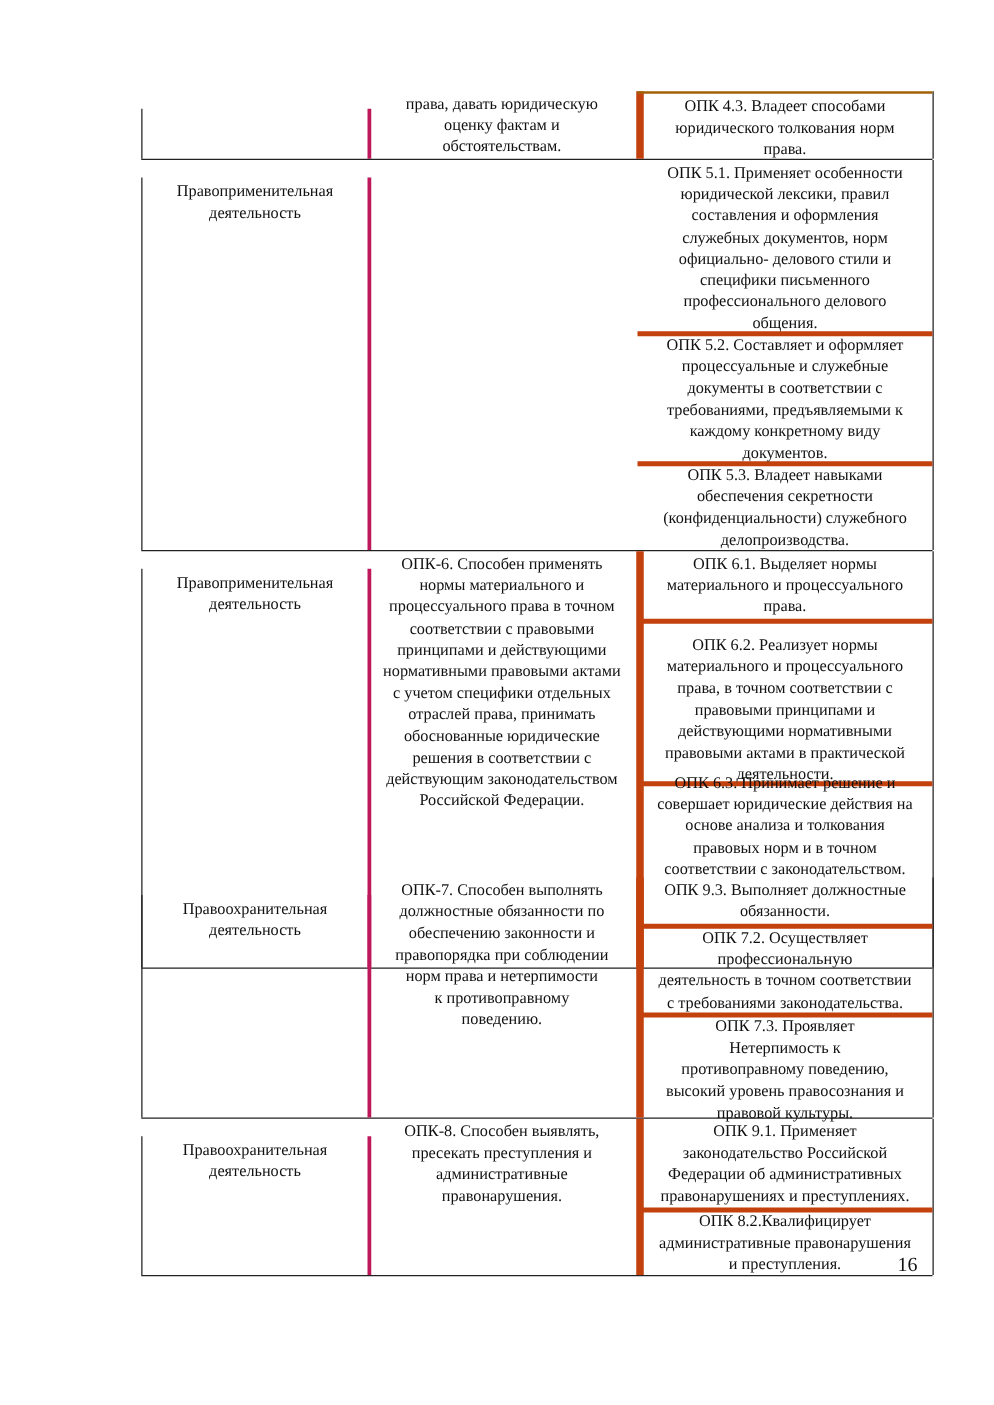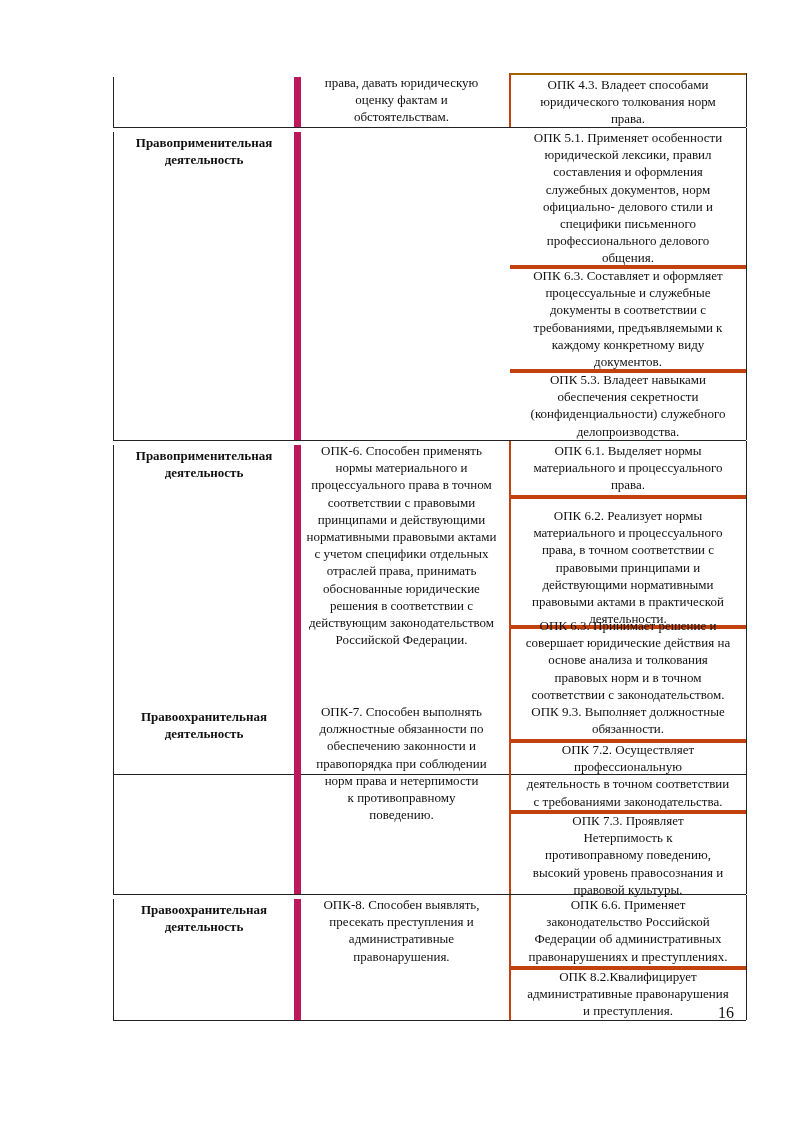--- a/index.html
+++ b/index.html
@@ -1,22 +1,22 @@
 <!DOCTYPE html>
 <html><head>
 <meta charset="utf-8">
 <style>
   html, body { margin: 0; padding: 0; background: #ffffff; }
   body { width: 795px; height: 1124px; position: relative; overflow: hidden;
          font-family: "Liberation Serif", serif; color: #111; }
   .page { position: absolute; left: 0; top: 0; width: 795px; height: 1124px; }
   .tbl { position: absolute; left: 113px; top: 73px; width: 633px; }
   .row { position: absolute; left: 0; width: 633px; border-bottom: 1px solid #222; }
-  .c1 { position: absolute; left: 0; top: 4px; bottom: 0; width: 180px; border-left: 1px solid #222; border-right: 7px solid #be185d; font-weight: bold; }
-  .c2 { position: absolute; left: 181px; top: 0; bottom: 0; width: 215px; border-right: 2px solid #c2410c; }
+  .c1 { position: absolute; left: 0; top: 14px; bottom: 0; width: 180px; border-left: 1px solid #222; border-right: 3px solid #be185d; }
+  .c2 { position: absolute; left: 181px; top: 0; bottom: 0; width: 215px; border-right: 6px solid #c2410c; }
   .c3 { position: absolute; left: 397px; top: 0; bottom: 0; width: 236px; border-right: 1px solid #222; }
   .txt { font-size: 13px; line-height: 17.2px; text-align: center; padding: 1px 2px 0 2px; white-space: pre-line; }
   .c1 .txt { padding-top: 2px; }
   .sub { position: absolute; left: 0; width: 236px; border-bottom: 4px solid #c2410c; }
   .sub:last-child { border-bottom: none; }
   .pagenum { position: absolute; left: 718px; top: 1004px; font-size: 16px; }
 </style>
 </head>
 <body>
 
@@ -51,21 +51,21 @@
             <div class="txt">ОПК 5.1. Применяет особенности
 юридической лексики, правил
 составления и оформления
 служебных документов, норм
 официально- делового стили и
 специфики письменного
 профессионального делового
 общения.</div>
           </div>
         <div class="sub" style="top:138px; height:103px;">
-            <div class="txt">ОПК 6.3.     Составляет и оформляет
+            <div class="txt">ОПК 5.2.     Составляет и оформляет
 процессуальные   и служебные
 документы              в соответствии  с
 требованиями, предъявляемыми к
 каждому конкретному виду
 документов.</div>
           </div>
         <div class="sub" style="top:242px; height:70px;">
             <div class="txt">ОПК 5.3. Владеет навыками
 обеспечения секретности
 (конфиденциальности) служебного
@@ -159,21 +159,21 @@
 деятельность</div>
         </div>
       <div class="c2">
           <div class="txt">ОПК-8. Способен выявлять,
 пресекать преступления и
 административные
 правонарушения.</div>
         </div>
       <div class="c3">
         <div class="sub" style="top:0; height:71px;">
-            <div class="txt">ОПК 6.6. Применяет
+            <div class="txt">ОПК 9.1. Применяет
 законодательство Российской
 Федерации об административных
 правонарушениях и преступлениях.</div>
           </div>
         <div class="sub" style="top:72px; height:53px;">
             <div class="txt">ОПК 8.2.Квалифицирует
 административные правонарушения
 и преступления.</div>
           </div>
       </div>

